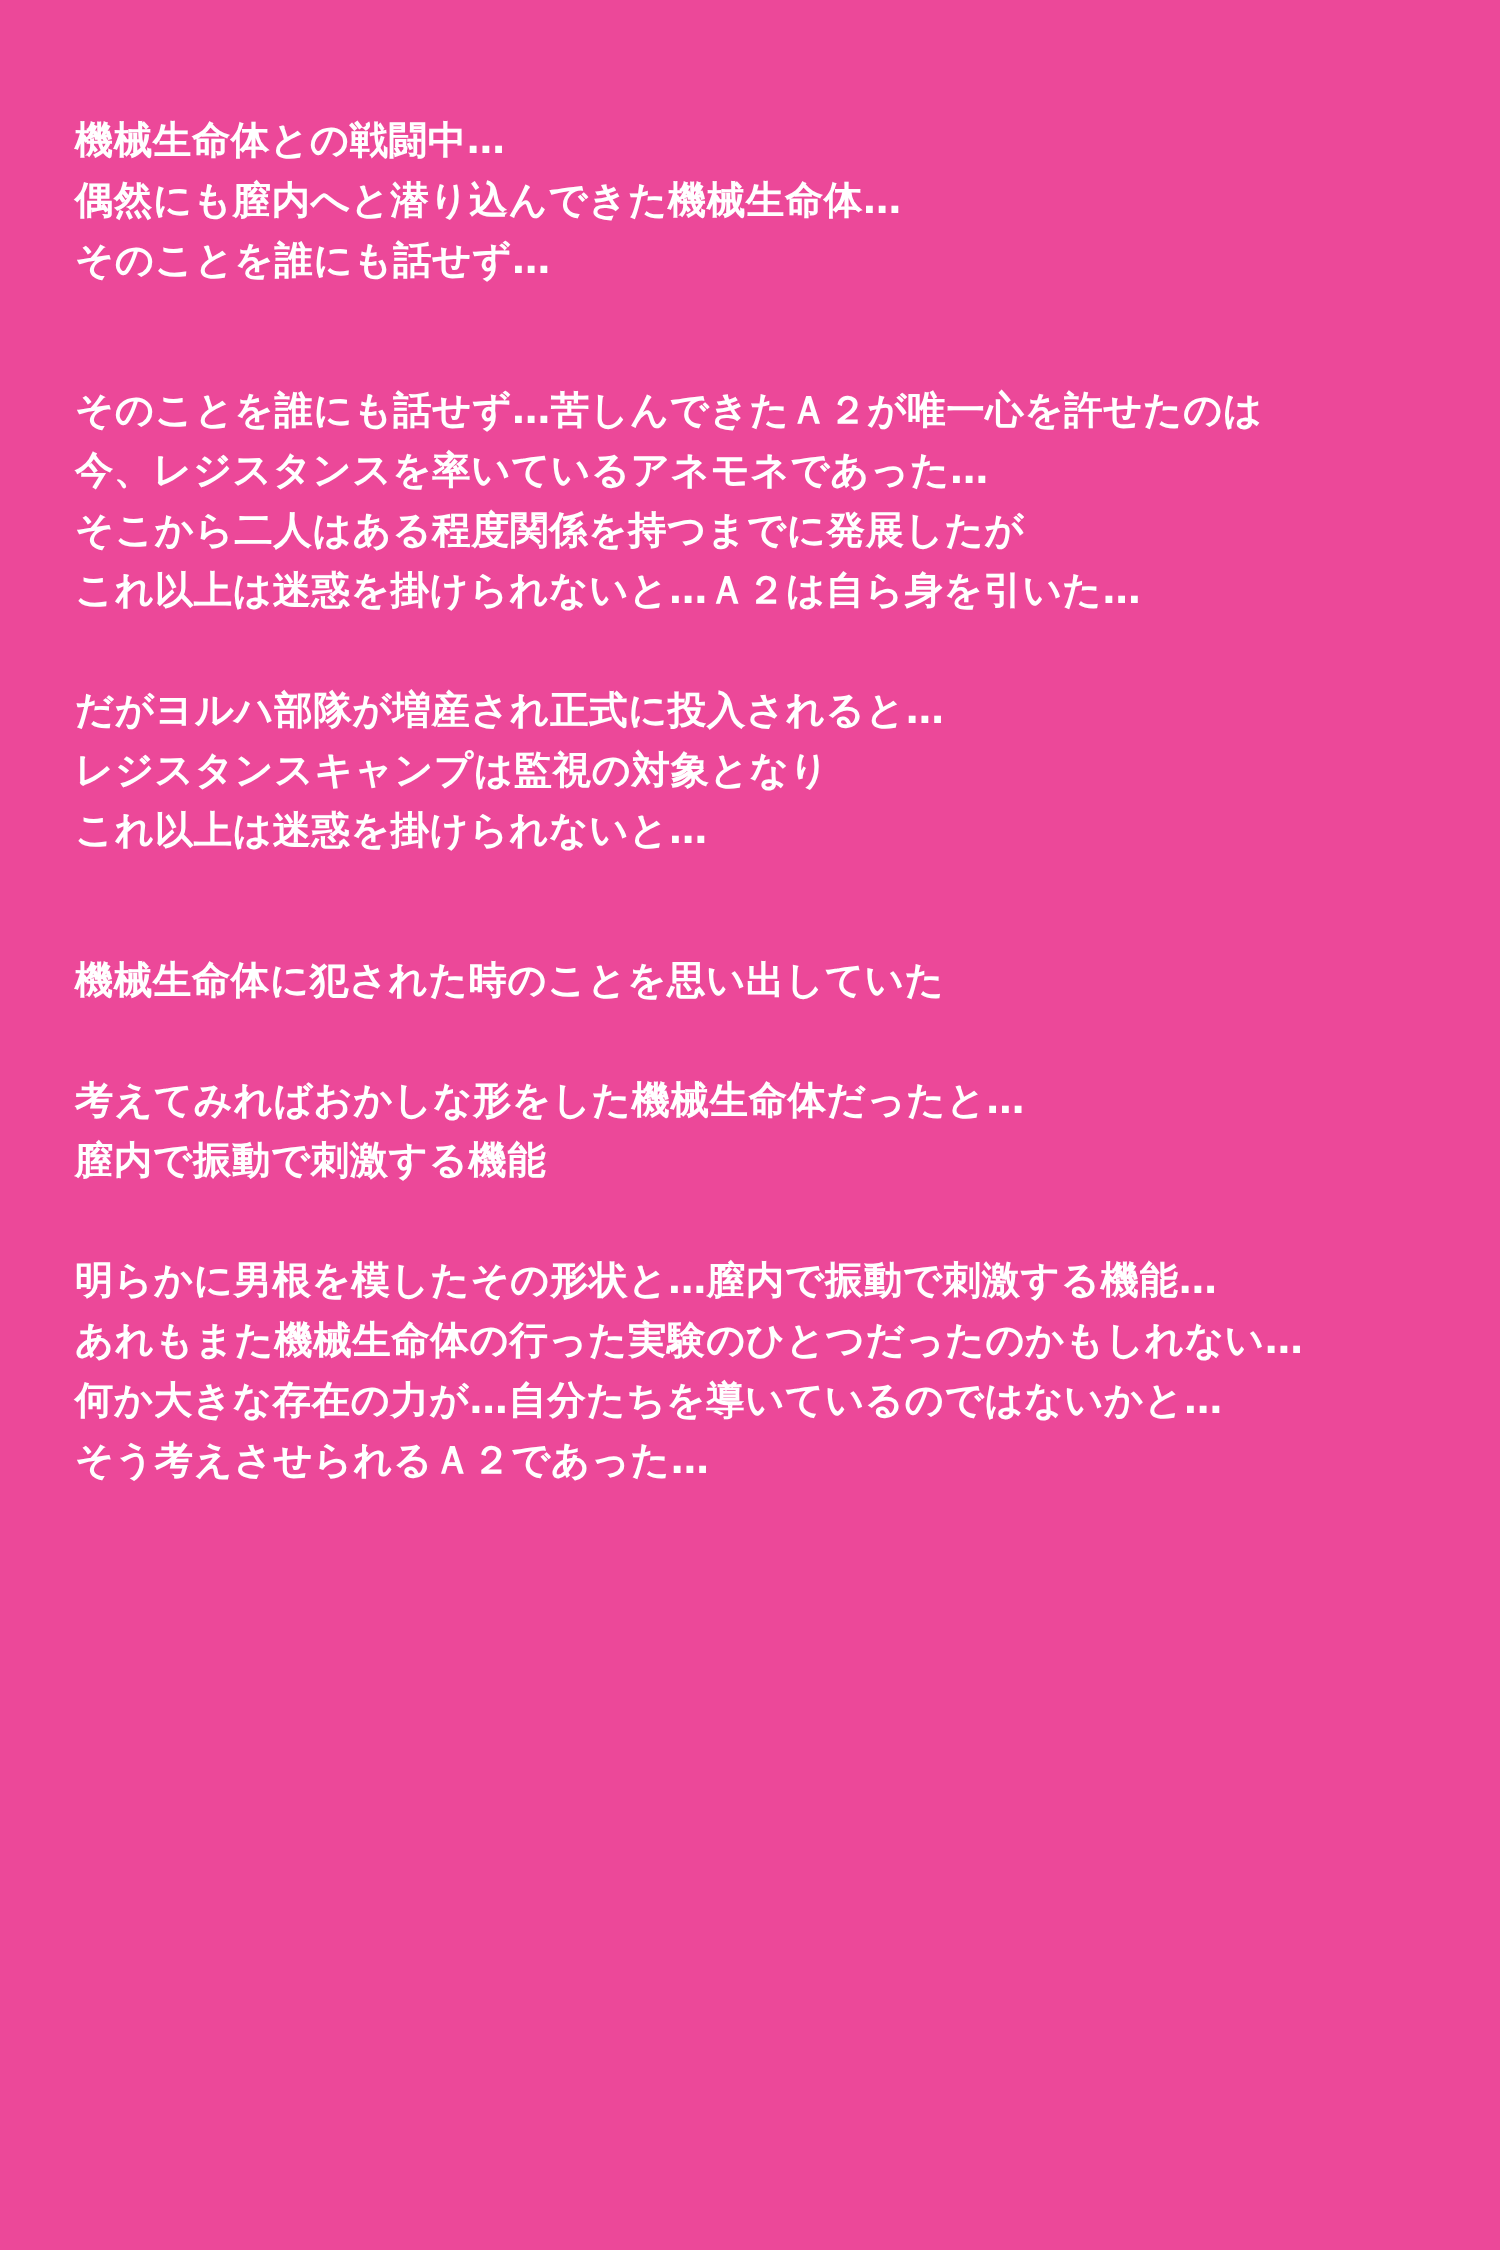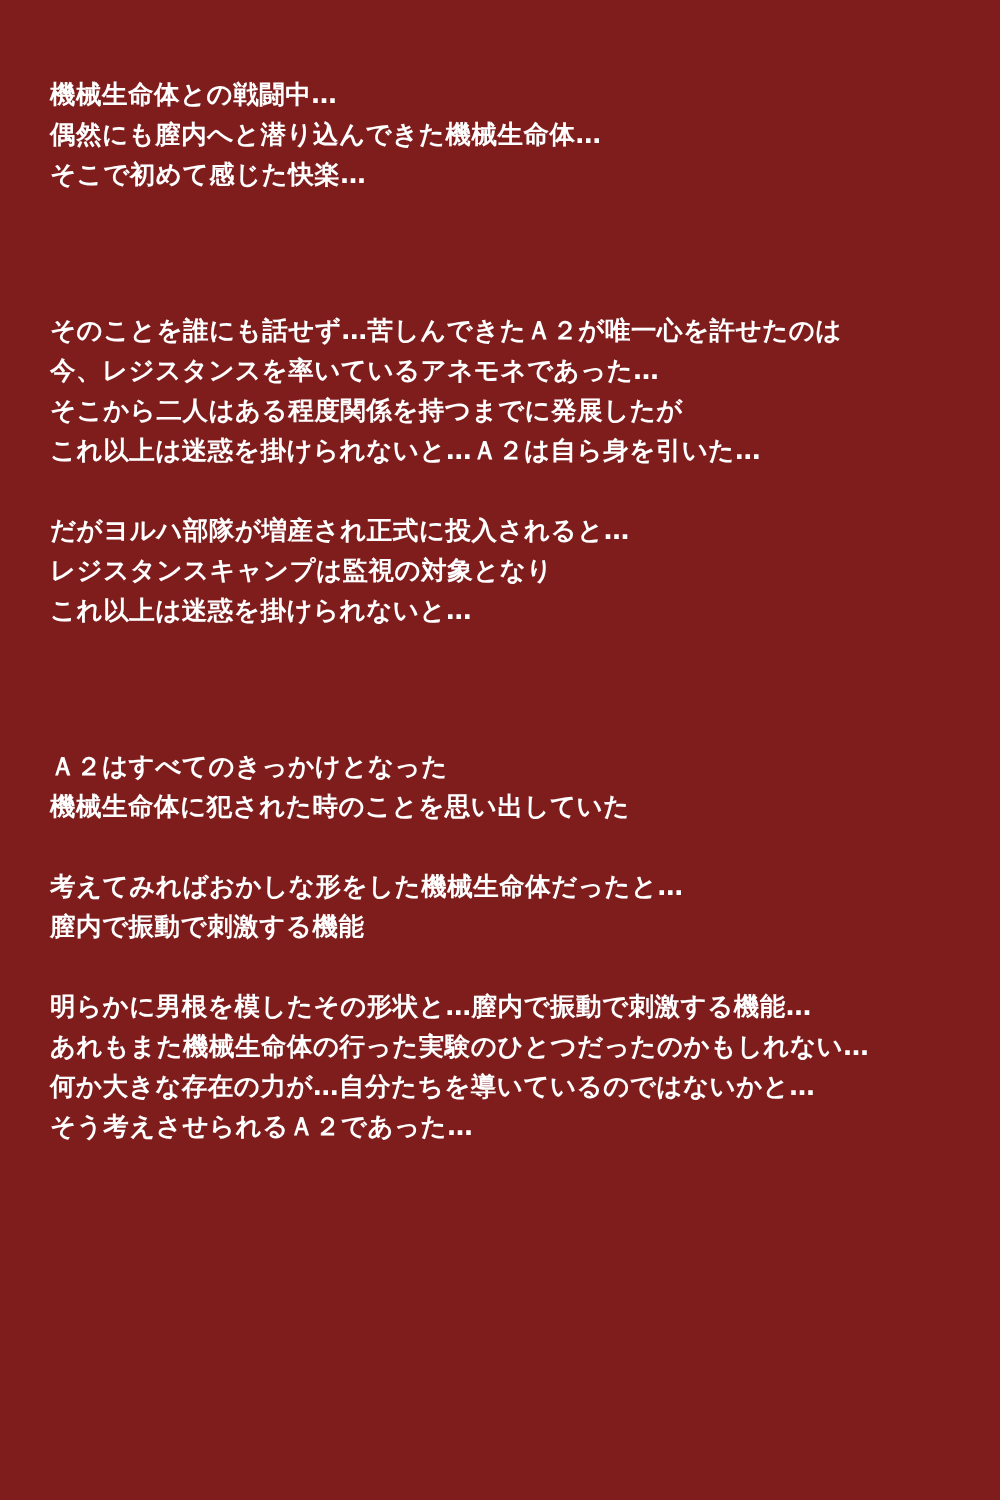--- a/index.html
+++ b/index.html
@@ -26,28 +26,28 @@
     font-size: 25.5px;
     line-height: 40px;
     letter-spacing: 0.5px;
     font-weight: 600;
     white-space: pre-wrap;
   }
   .block .line {
     display: block;
   }
   .gap-md { margin-top: 40px; }
-  .gap-xl { margin-top: 116px; }
+  .gap-xl { margin-top: 60px; }
   .gap-0 { margin-top: 0; }
 </style>
 </head>
 <body>
 
-<div class="page" style="background: #7f1d1d;">
+<div class="page" style="background: #ec4899;">
   <div class="text-layer" id="text-layer">
-      <div class="block gap-0"><span class="line">機械生命体との戦闘中…</span><span class="line">偶然にも膣内へと潜り込んできた機械生命体…</span><span class="line">そこで初めて感じた快楽…</span></div>
+      <div class="block gap-0"><span class="line">機械生命体との戦闘中…</span><span class="line">偶然にも膣内へと潜り込んできた機械生命体…</span><span class="line">そのことを誰にも話せず…</span></div>
       <div class="block gap-xl"><span class="line">そのことを誰にも話せず…苦しんできたＡ２が唯一心を許せたのは</span><span class="line">今、レジスタンスを率いているアネモネであった…</span><span class="line">そこから二人はある程度関係を持つまでに発展したが</span><span class="line">これ以上は迷惑を掛けられないと…Ａ２は自ら身を引いた…</span></div>
       <div class="block gap-md"><span class="line">だがヨルハ部隊が増産され正式に投入されると…</span><span class="line">レジスタンスキャンプは監視の対象となり</span><span class="line">これ以上は迷惑を掛けられないと…</span></div>
-      <div class="block gap-xl"><span class="line">Ａ２はすべてのきっかけとなった</span><span class="line">機械生命体に犯された時のことを思い出していた</span></div>
+      <div class="block gap-xl"><span class="line">機械生命体に犯された時のことを思い出していた</span></div>
       <div class="block gap-md"><span class="line">考えてみればおかしな形をした機械生命体だったと…</span><span class="line">膣内で振動で刺激する機能</span></div>
       <div class="block gap-md"><span class="line">明らかに男根を模したその形状と…膣内で振動で刺激する機能…</span><span class="line">あれもまた機械生命体の行った実験のひとつだったのかもしれない…</span><span class="line">何か大きな存在の力が…自分たちを導いているのではないかと…</span><span class="line">そう考えさせられるＡ２であった…</span></div>
     </div>
 </div>
 
 </body></html>

